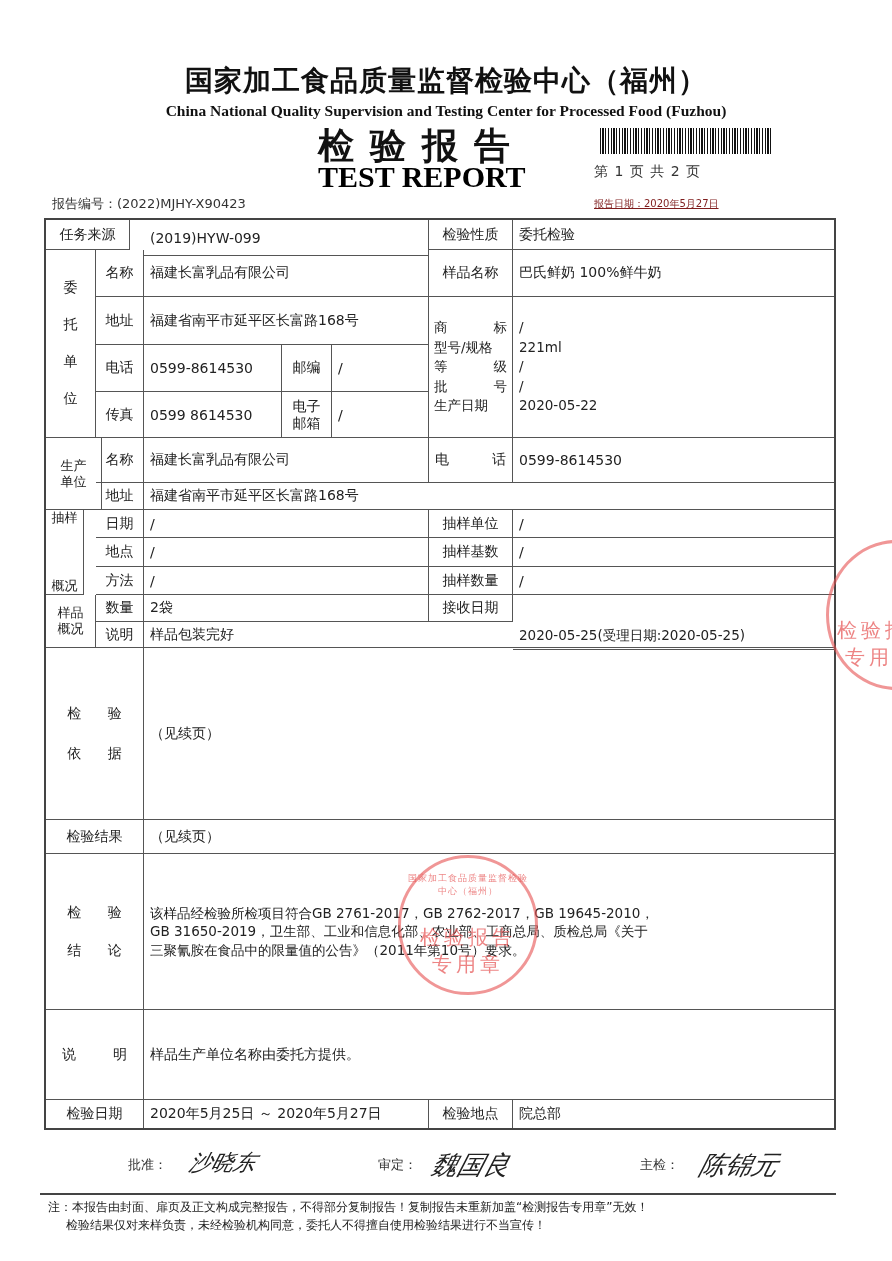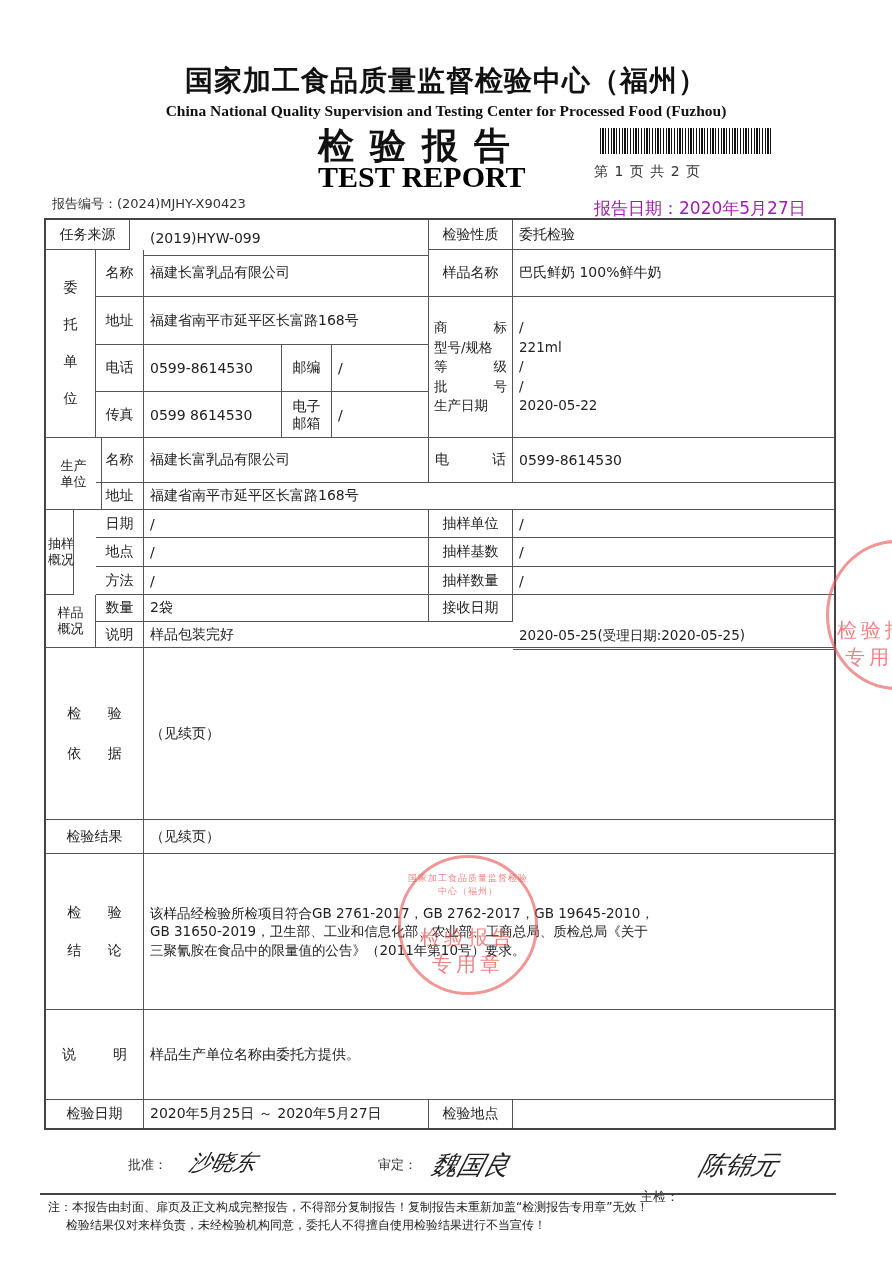--- a/index.html
+++ b/index.html
@@ -5,21 +5,21 @@
   html,body{margin:0;padding:0;background:#fff;}
   body{width:892px;height:1261px;position:relative;overflow:hidden;font-family:"DejaVu Sans","Liberation Sans",sans-serif;color:#222;}
   .abs{position:absolute;}
   .title-cn{left:0;width:892px;top:62px;text-align:center;font-size:28px;font-weight:bold;letter-spacing:1px;color:#111;}
   .title-en{left:0;width:892px;top:102px;text-align:center;font-family:"Liberation Serif",serif;font-size:15.5px;font-weight:bold;color:#111;}
   .report-cn{left:318px;top:122px;font-size:36px;font-weight:bold;letter-spacing:16px;color:#111;font-family:"DejaVu Serif",serif;}
   .report-en{left:318px;top:160px;font-family:"Liberation Serif",serif;font-size:30px;font-weight:bold;color:#000000;}
   .barcode{left:600px;top:128px;width:172px;height:26px;background:repeating-linear-gradient(90deg,#111 0 1px,#fff 1px 2px,#111 2px 4px,#fff 4px 5px,#111 5px 6px,#fff 6px 8px,#111 8px 9px,#fff 9px 11px);}
   .page-info{left:594px;top:163px;font-size:14px;color:#333;letter-spacing:1px;text-align:right;}
   .report-no{left:52px;top:195px;font-size:13px;color:#333;}
-  .report-date{left:594px;top:197px;font-size:17px;color:#a21caf;}
+  .report-date{left:594px;top:197px;font-size:10px;color:#7f1d1d;text-decoration:underline;}
   .grid{position:absolute;left:44px;top:218px;width:792px;border:2px solid #444;box-sizing:border-box;}
   .cell{position:absolute;border-right:1px solid #555;border-bottom:1px solid #555;box-sizing:border-box;font-size:14px;display:flex;align-items:center;padding:0 6px;color:#222;white-space:nowrap;}
   .lbl{justify-content:center;padding:0 2px;}
   .val{justify-content:flex-start;}
   .stack{flex-direction:column;justify-content:center;line-height:1.45;align-items:stretch;}
   .spread{display:flex;justify-content:space-between;}
   .vert{flex-direction:column;justify-content:space-around;padding:20px 0;}
   .nob-r{border-right:none;}
   .sig-row{top:1148px;left:0;width:892px;height:40px;}
   .sig-label{position:absolute;font-size:13px;color:#333;top:8px;}
@@ -32,21 +32,21 @@
 </style>
 </head>
 <body>
 
 <div class="abs title-cn">国家加工食品质量监督检验中心（福州）</div>
 <div class="abs title-en">China National Quality Supervision and Testing Center for Processed Food (Fuzhou)</div>
 <div class="abs report-cn">检验报告</div>
 <div class="abs report-en">TEST REPORT</div>
 <div class="abs barcode"></div>
 <div class="abs page-info">第 1 页  共 2 页</div>
-<div class="abs report-no">报告编号：(2024)MJHY-X90423</div>
+<div class="abs report-no">报告编号：(2022)MJHY-X90423</div>
 <div class="abs report-date">报告日期：2020年5月27日</div>
 
 <div class="grid" style="height:912px;">
 
   <div class="cell lbl" style="left:0;top:0;width:84px;height:30px;">任务来源</div>
   <div class="cell val" style="left:98px;top:0;width:285px;height:36px;">(2019)HYW-099</div>
   <div class="cell lbl" style="left:383px;top:0;width:84px;height:30px;">检验性质</div>
   <div class="cell val nob-r" style="left:467px;top:0;width:321px;height:30px;">委托检验</div>
 
   <div class="cell lbl vert" style="left:0;top:30px;width:50px;height:188px;">
@@ -104,21 +104,21 @@
   <div class="cell lbl" style="left:50px;top:218px;width:48px;height:45px;">名称</div>
   <div class="cell val" style="left:98px;top:218px;width:285px;height:45px;">福建长富乳品有限公司</div>
   <div class="cell spread" style="left:383px;top:218px;width:84px;height:45px;">
       <span>电</span>
       <span>话</span>
     </div>
   <div class="cell val nob-r" style="left:467px;top:218px;width:321px;height:45px;">0599-8614530</div>
   <div class="cell lbl" style="left:50px;top:263px;width:48px;height:27px;">地址</div>
   <div class="cell val nob-r" style="left:98px;top:263px;width:690px;height:27px;">福建省南平市延平区长富路168号</div>
 
-  <div class="cell lbl stack" style="left:0;top:290px;width:28px;height:85px;text-align:center;line-height:1.2;font-size:13px;">
+  <div class="cell lbl stack" style="left:0;top:290px;width:38px;height:85px;text-align:center;line-height:1.2;font-size:13px;justify-content:space-between;">
     <span>抽样</span>
       <span>概况</span>
   </div>
   <div class="cell lbl" style="left:50px;top:290px;width:48px;height:28px;">日期</div>
   <div class="cell val" style="left:98px;top:290px;width:285px;height:28px;">/</div>
   <div class="cell lbl" style="left:383px;top:290px;width:84px;height:28px;">抽样单位</div>
   <div class="cell val nob-r" style="left:467px;top:290px;width:321px;height:28px;">/</div>
   <div class="cell lbl" style="left:50px;top:318px;width:48px;height:29px;">地点</div>
   <div class="cell val" style="left:98px;top:318px;width:285px;height:29px;">/</div>
   <div class="cell lbl" style="left:383px;top:318px;width:84px;height:29px;">抽样基数</div>
@@ -164,38 +164,39 @@
 
   <div class="cell" style="left:0;top:790px;width:98px;height:90px;justify-content:space-between;padding:0 16px;">
     <span>说</span>
       <span>明</span>
   </div>
   <div class="cell val nob-r" style="left:98px;top:790px;width:690px;height:90px;">样品生产单位名称由委托方提供。</div>
 
   <div class="cell lbl" style="left:0;top:880px;width:98px;height:28px;border-bottom:none;">检验日期</div>
   <div class="cell val" style="left:98px;top:880px;width:285px;height:28px;border-bottom:none;">2020年5月25日 ～ 2020年5月27日</div>
   <div class="cell lbl" style="left:383px;top:880px;width:84px;height:28px;border-bottom:none;">检验地点</div>
+  <div class="cell val nob-r" style="left:467px;top:880px;width:321px;height:28px;border-bottom:none;">院总部</div>
 </div>
 
 <div class="abs stamp" style="left:398px;top:855px;width:140px;height:140px;padding-bottom:14px;">
   <span class="ring" style="width:120px;text-align:center;white-space:normal;font-size:9px;">国家加工食品质量监督检验中心（福州）</span>
   <span class="big">检验报告</span>
   <span class="big">专用章</span>
 </div>
 <div class="abs stamp" style="left:826px;top:540px;width:140px;height:150px;padding-bottom:16px;align-items:flex-start;padding-left:8px;">
   <span class="big">检验报</span>
   <span class="big" style="padding-left:8px;">专用</span>
 </div>
 
 <div class="abs sig-row">
   <span class="sig-label" style="left:128px;">批准：</span>
   <span class="sig" style="left:190px;font-size:22px;">沙晓东</span>
   <span class="sig-label" style="left:378px;">审定：</span>
   <span class="sig" style="left:432px;">魏国良</span>
-  <span class="sig-label" style="left:640px;margin-top:32px;">主检：</span>
+  <span class="sig-label" style="left:640px;">主检：</span>
   <span class="sig" style="left:700px;">陈锦元</span>
 </div>
 
 <div class="abs footer-line"></div>
 <div class="abs footer">
   <div>注：本报告由封面、扉页及正文构成完整报告，不得部分复制报告！复制报告未重新加盖“检测报告专用章”无效！</div>
   <div style="padding-left:18px;">检验结果仅对来样负责，未经检验机构同意，委托人不得擅自使用检验结果进行不当宣传！</div>
 </div>
 
 </body></html>

